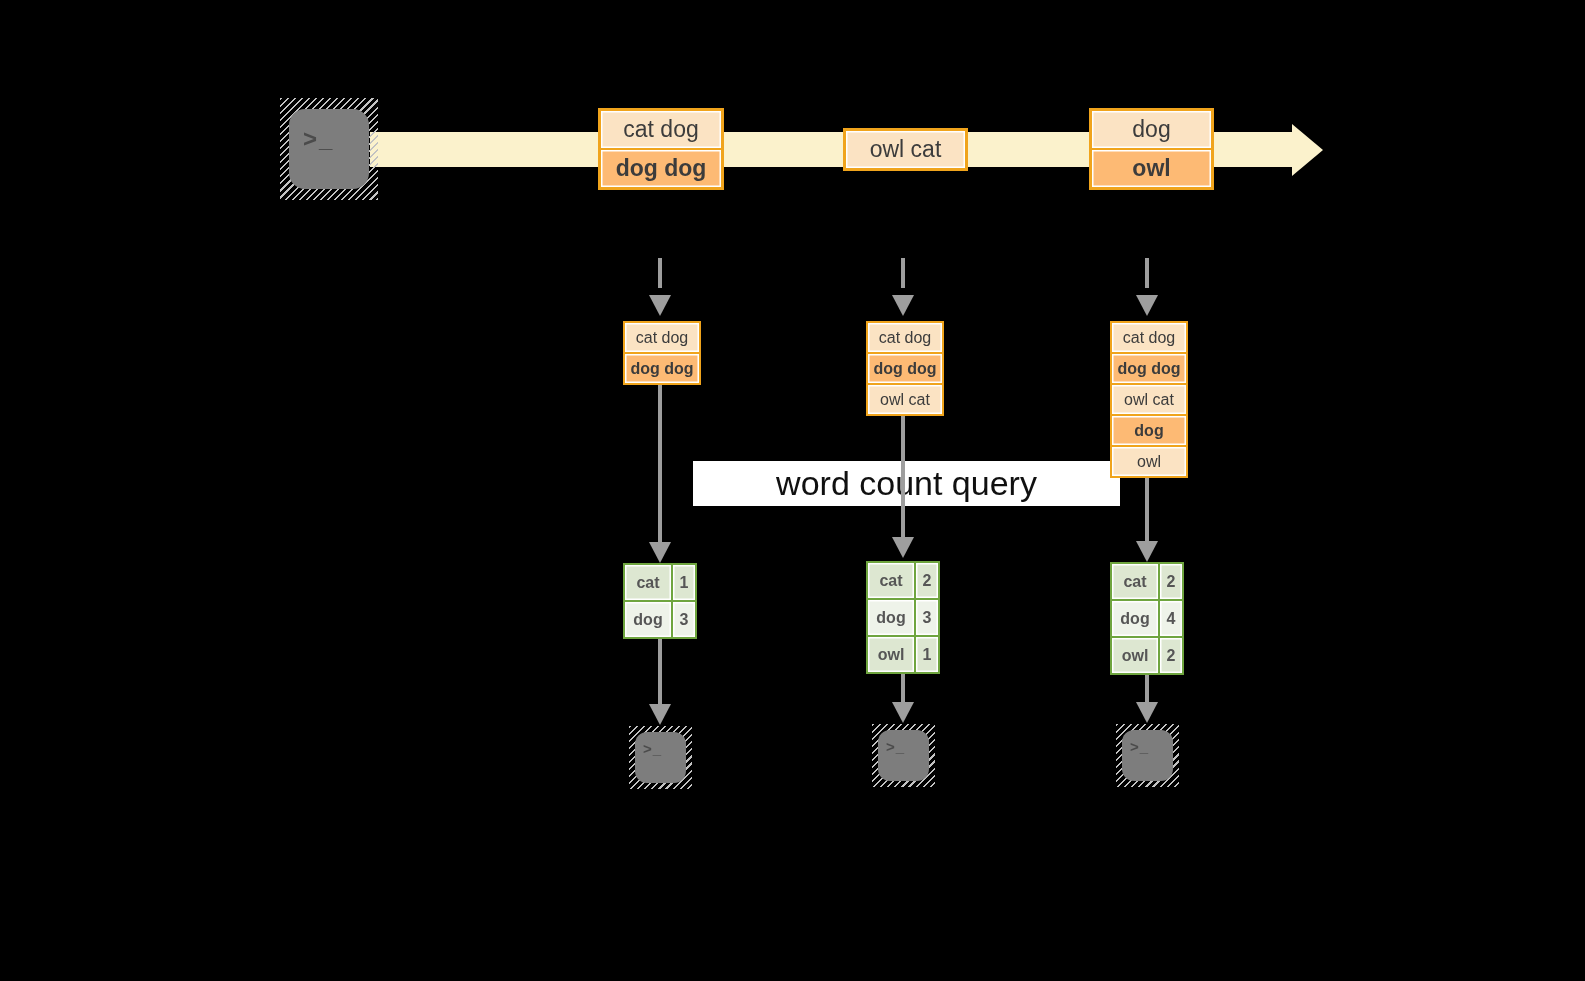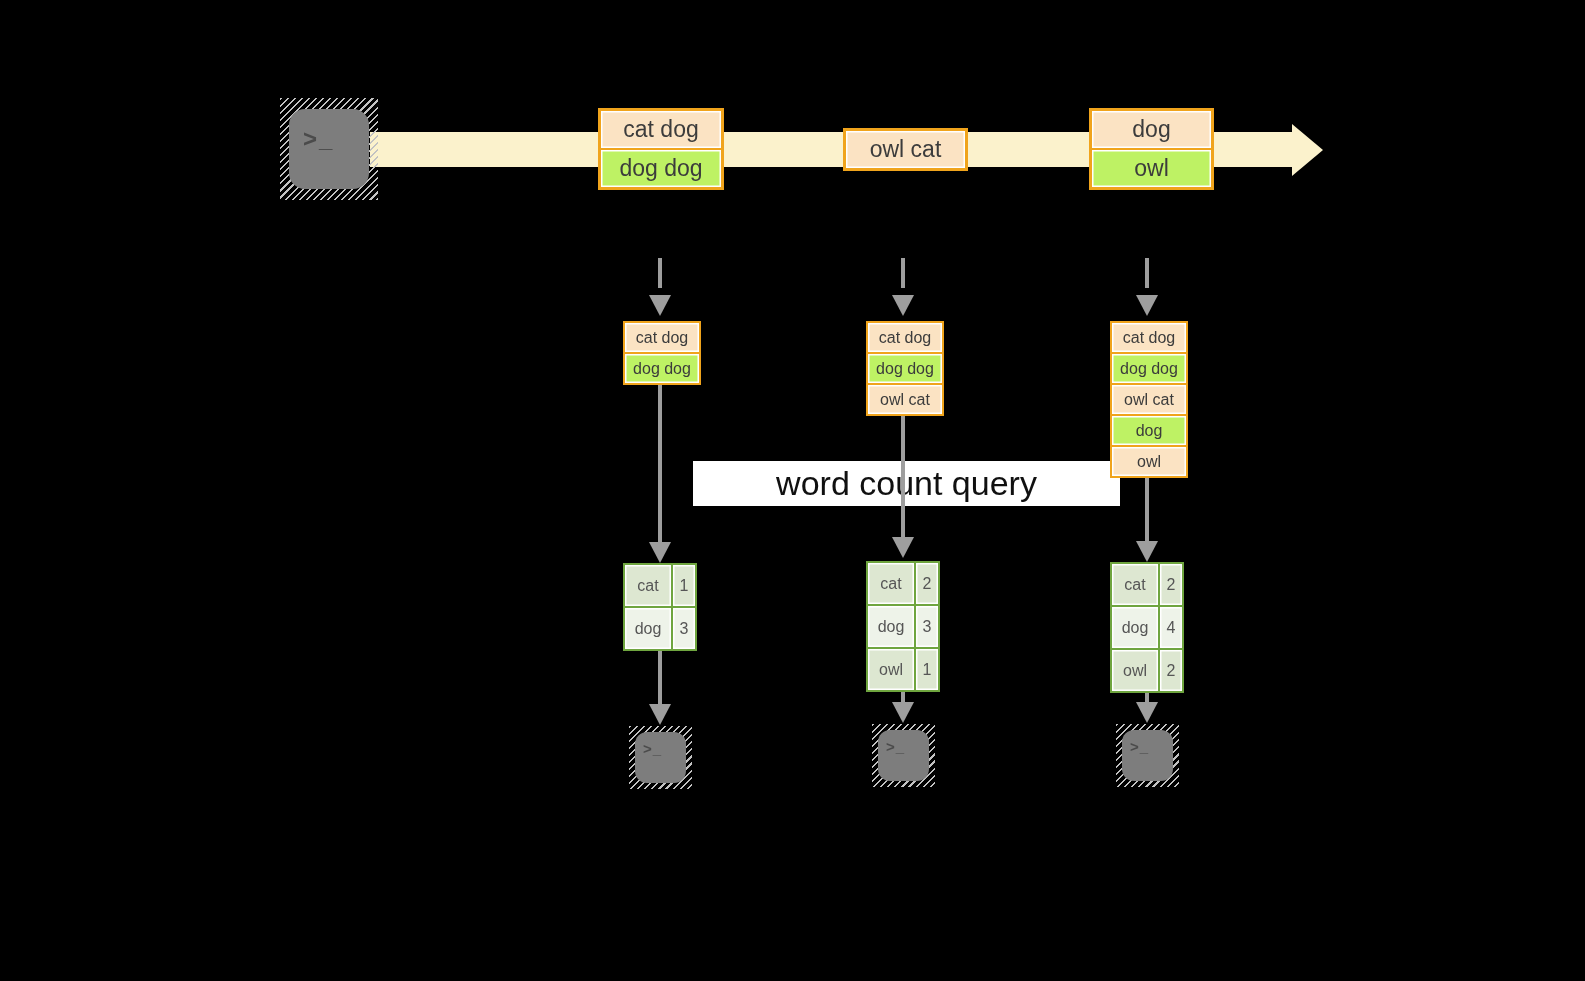--- a/index.html
+++ b/index.html
@@ -24,35 +24,35 @@
   .term-small .screen{left:6px;top:6px;width:51px;height:51px;border-radius:12px;}
   .term-small .glyph{left:8px;top:8px;font-size:15px;letter-spacing:1px;}
   
   .obox{position:absolute;display:grid;gap:2px;background:#F0A41C;border:3px solid #F0A41C;z-index:2;}
   .obox .orow{display:flex;align-items:center;justify-content:center;
     color:#3c3c3c;box-shadow:inset 0 0 0 1.5px #ffffff;}
   .mrow{height:37px;font-size:23px;}
   .srow{height:29px;font-size:16px;}
   .sbox{border-width:2px;z-index:3;}
   .fill-dark{background:#FBE3C3;}
-  .fill-light{background:#bef264;}
+  .fill-light{background:#fdba74;font-weight:bold;}
   
   .dash{position:absolute;width:4px;background:#9e9e9e;z-index:2;}
   .aline{position:absolute;width:4px;background:#9e9e9e;z-index:2;}
   .ahead{position:absolute;width:0;height:0;border-left:11px solid transparent;
     border-right:11px solid transparent;border-top:21px solid #9e9e9e;z-index:2;}
   
   .query-band{position:absolute;left:693px;top:461px;width:427px;height:45px;background:#ffffff;
     display:flex;align-items:center;justify-content:center;z-index:1;}
   .query-band span{font-size:34px;color:#101010;}
   
   .ctable{position:absolute;display:grid;grid-template-columns:46px 22px;gap:2px;
     background:#6FA53F;border:2px solid #6FA53F;z-index:3;}
-  .ccell{height:41px;display:flex;align-items:center;justify-content:center;
-    font-size:16px;color:#565656;box-shadow:inset 0 0 0 1.5px #ffffff;}
+  .ccell{height:35px;display:flex;align-items:center;justify-content:center;
+    font-size:16px;color:#565656;box-shadow:inset 0 0 0 1.5px #ffffff;font-weight:bold;}
   .g-dark{background:#DDE7D1;}
   .g-light{background:#EEF3E9;}
 </style>
 </head>
 <body>
 
 <div class="canvas">
 
   <div class="stream-band"></div>
   <div class="stream-head"></div>

